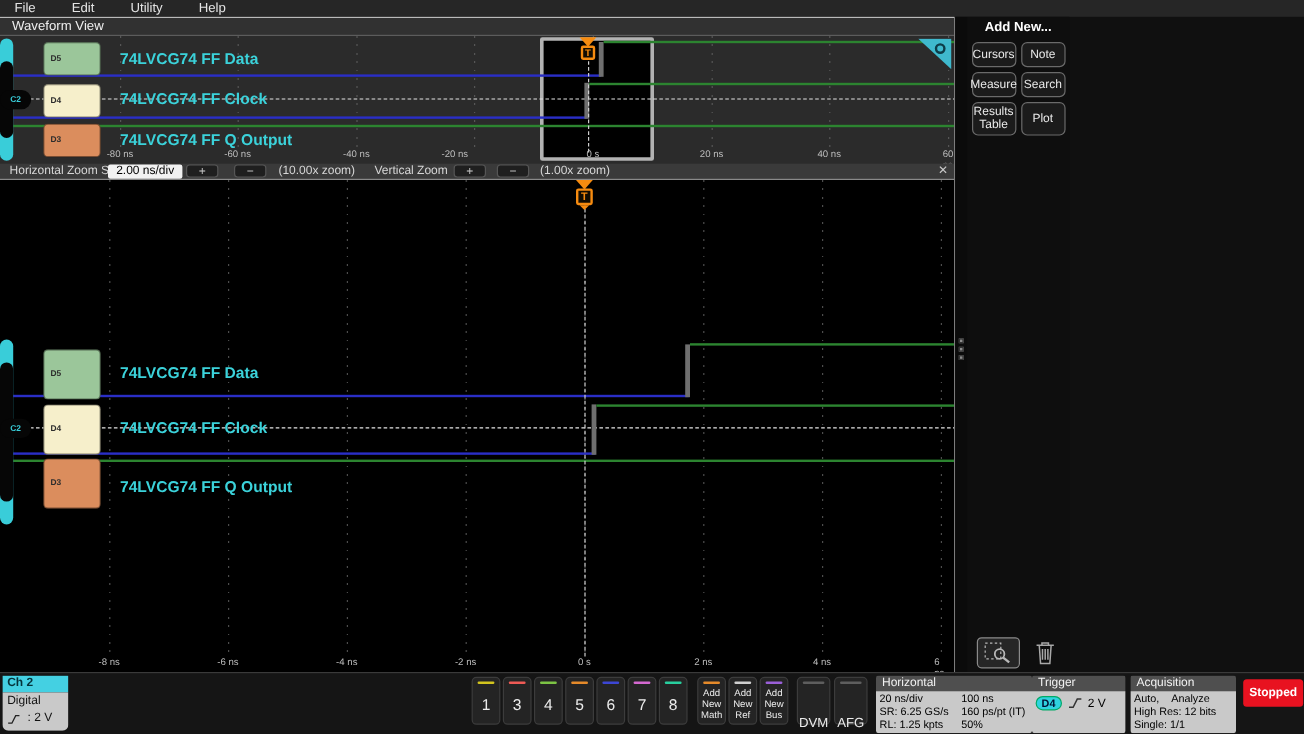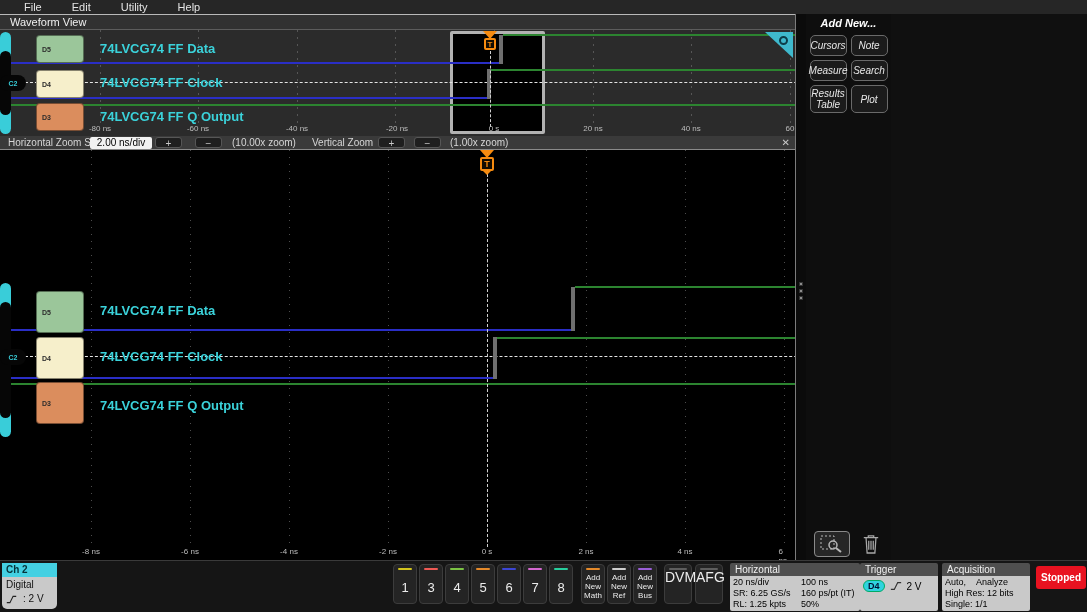--- a/index.html
+++ b/index.html
@@ -1,20 +1,20 @@
 <!DOCTYPE html>
 <html><head>
 <meta charset="utf-8">
 <style>
   * { margin:0; padding:0; box-sizing:border-box; font-family:"Liberation Sans", sans-serif; }
   html,body { width:1087px; height:612px; background:#000; overflow:hidden; }
   .app { position:relative; width:1087px; height:612px; background:#101010; }
 
   
-  .menubar { height:14px; background:#262626; display:flex; align-items:center; padding-left:24px; gap:30px; }
+  .menubar { height:14px; background:#262626; display:flex; align-items:center; padding-left:12px; gap:30px; }
   .menubar span { color:#e4e4e4; font-size:11px; line-height:14px; cursor:default; }
 
   
   .content-row { display:flex; height:546px; }
   .left-col { width:796px; background:#000; border-right:1px solid #7c7c7c; position:relative; }
   .tabbar { height:16px; background:#313131; border-top:1px solid #b9b9b9; border-bottom:1px solid #5c5c5c;
             color:#efefef; font-size:11px; padding-left:10px; line-height:15px; }
 
   
   .overview { position:relative; height:106px; background:#2b2b2b; overflow:hidden; }
@@ -68,41 +68,41 @@
   .mainview { position:relative; height:410px; background:#000; overflow:hidden; }
   .mv-grid { position:absolute; top:0; height:396px; width:1px;
              background:repeating-linear-gradient(to bottom,#4d4d4d 0 1.5px,transparent 1.5px 7px); z-index:1; }
   .mainview .tick { top:397px; }
 
   
   .divider { width:10px; background:#0b0b0b; position:relative; }
   .divider .dot { position:absolute; left:3px; width:4px; height:4px; background:#8d8d8d; border:1px solid #333; }
 
   
-  .sidebar { width:85px; background:#0e0e0e; position:relative;font-style:italic; }
+  .sidebar { width:85px; background:#0e0e0e; position:relative; }
   .sb-title { color:#fff; font-size:11px; font-weight:bold; text-align:center; padding-top:3px; }
   .sb-grid { display:grid; grid-template-columns:37px 37px; gap:4px; justify-content:center; margin-top:6px; }
   .sb-btn { background:#1b1b1b; border:1px solid #6a6a6a; border-radius:5px; color:#e8e8e8; font-size:10px;
             min-height:21px; display:flex; align-items:center; justify-content:center; text-align:center; line-height:11px; padding:2px 1px; }
   .sb-bottom { position:absolute; bottom:2px; left:0; width:85px; height:28px; display:flex; align-items:center; gap:12px; padding-left:8px; }
   .sb-zoombtn { width:36px; height:26px; background:#262626; border:1px solid #8a8a8a; border-radius:4px;
                 display:flex; align-items:center; justify-content:center; }
 
   
   .bottombar { position:relative; height:52px; background:#151515; border-top:1px solid #3a3a3a; }
   .ch2card { position:absolute; left:2px; top:2px; width:55px; height:46px; border-radius:0 0 5px 5px; overflow:hidden; }
   .ch2head { height:14px; background:#44d0e2; color:#032; font-size:10px; font-weight:bold; padding:1px 0 0 4px; color:#05333a; }
   .ch2body { height:32px; background:#c9c9c9; color:#111; font-size:10px; padding:1px 0 0 4px; line-height:14px; }
   .ch2body .thr { display:flex; align-items:center; gap:6px; }
 
   .chbtn { position:absolute; top:3px; width:24px; height:40px; background:#242424; border:1px solid #3c3c3c; border-radius:4px; }
   .chbtn .stripe { position:absolute; top:3px; left:4px; right:4px; height:2px; border-radius:1px; }
   .chbtn .num { position:absolute; bottom:8px; width:100%; text-align:center; color:#ececec; font-size:13px; }
   .chbtn .lbl3 { position:absolute; top:8px; width:100%; text-align:center; color:#ececec; font-size:8px; line-height:9px; }
-  .chbtn .lbl1 { position:absolute; top:4px; width:100%; text-align:center; color:#ececec; font-size:14px; }
+  .chbtn .lbl1 { position:absolute; top:32px; width:100%; text-align:center; color:#ececec; font-size:11px; }
 
   .panel { position:absolute; top:2px; height:48px; border-radius:2px; overflow:hidden; }
   .panel .phead { height:13px; background:#4f4f4f; color:#f2f2f2; font-size:10px; padding:0 0 0 5px; line-height:13px; }
   .panel .pbody { background:#c9c9c9; height:35px; color:#000; font-size:9px; padding:1px 3px; }
   .hrow { display:flex; line-height:11px; }
   .hrow .c1 { width:68px; } .hrow .c2 { flex:1; display:flex; align-items:center; gap:2px; }
   .d4pill { background:#2fd3df; border:1px solid #0a6; border-radius:7px; font-size:9px; font-weight:bold; padding:0 4px; color:#013; }
   .trig-row { display:flex; align-items:center; gap:5px; padding-top:3px; font-size:10px; }
   .acq1 { display:flex; gap:10px; line-height:11px; }
   .stopped { position:absolute; left:1036px; top:5px; width:50px; height:23px; background:#e81220; border-radius:3px;
@@ -170,21 +170,21 @@
             <span>D3</span>
           </div>
 
         <div class="chlabel" style="top:11px">74LVCG74 FF Data</div>
         <div class="chlabel" style="top:45px">74LVCG74 FF Clock</div>
         <div class="chlabel" style="top:79px">74LVCG74 FF Q Output</div>
 
         <span class="tick" style="left:100px; top:94px">-80 ns</span>
         <span class="tick" style="left:198px; top:94px">-60 ns</span>
         <span class="tick" style="left:297px; top:94px">-40 ns</span>
-        <span class="tick" style="left:397px; top:94px">-20 ns</span>
+        <span class="tick" style="left:379px; top:94px">-20 ns</span>
         <span class="tick" style="left:494px; top:94px">0 s</span>
         <span class="tick" style="left:593px; top:94px">20 ns</span>
         <span class="tick" style="left:691px; top:94px">40 ns</span>
         <span class="tick" style="left:790px; top:94px">60 ns</span>
         <span class="tick" style="left:888px; top:94px">80 ns</span>
 
         <div class="corner">
           <div class="lens"></div>
           <div class="stem"></div>
         </div>

